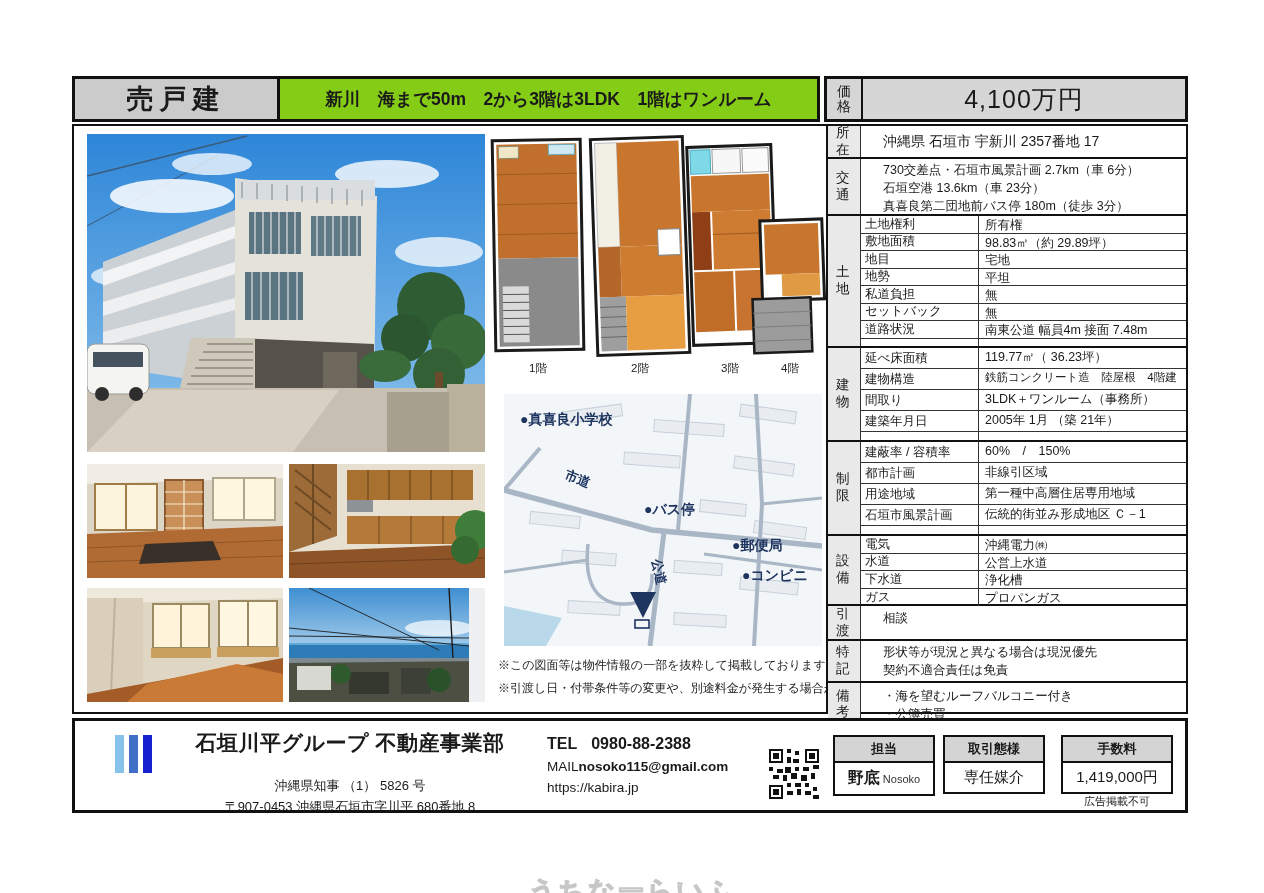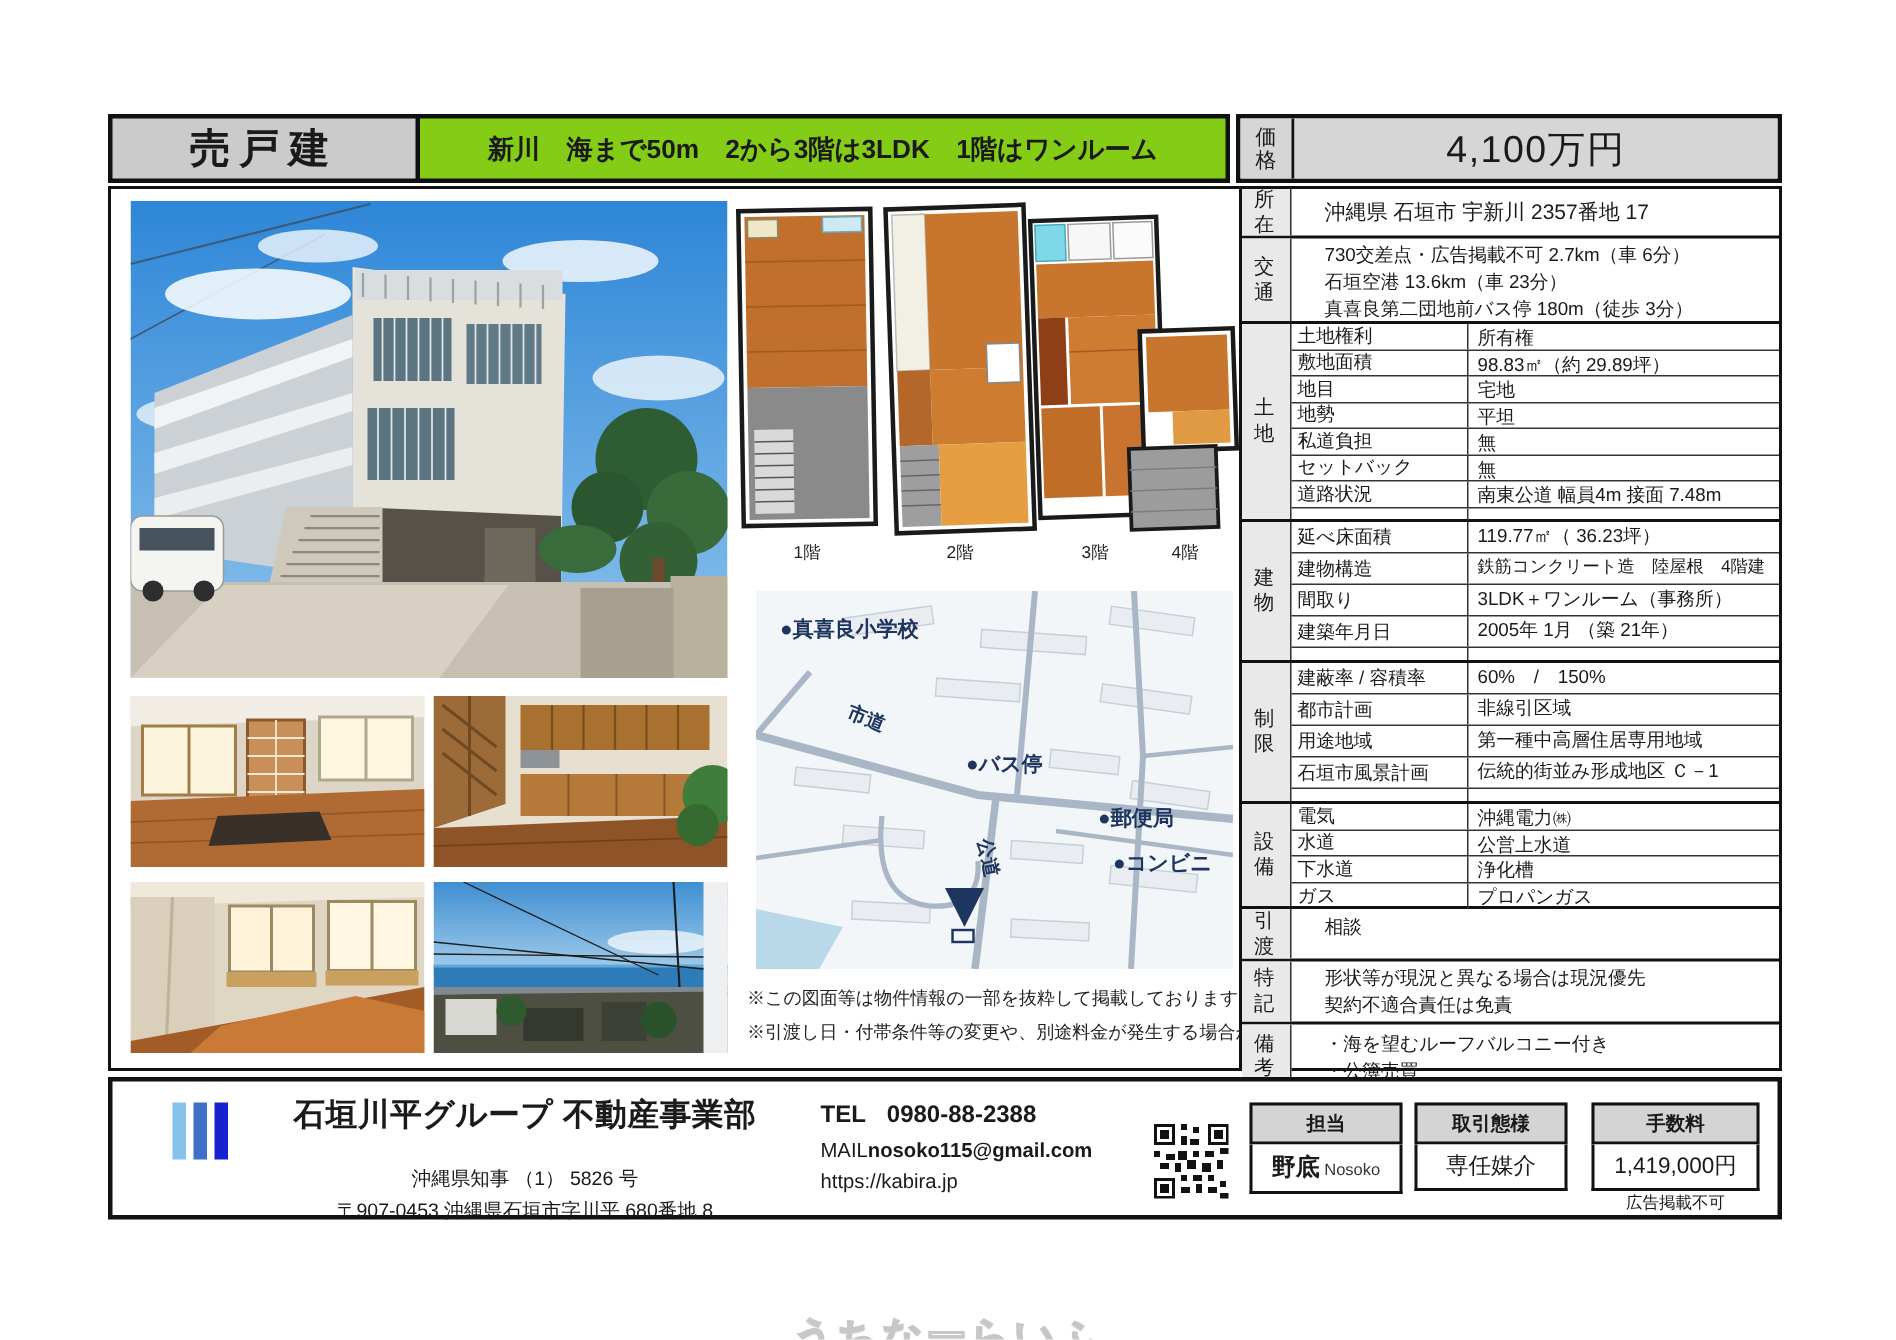--- a/index.html
+++ b/index.html
@@ -414,21 +414,21 @@
         <div class="sec-label">所在</div>
         <div class="sec-body">
             <div class="cell-full" style="flex:1; font-size:14px;">沖縄県 石垣市 宇新川 2357番地 17</div>
           </div>
       </div>
 
       <div class="sec h-kotsu">
         <div class="sec-label">交通</div>
         <div class="sec-body">
             <div class="cell-full" style="flex:1;">
-          <div>730交差点・広告掲載不可 2.7km（車 6分）</div>
+          <div>730交差点・石垣市風景計画 2.7km（車 6分）</div>
           <div>石垣空港 13.6km（車 23分）</div>
           <div>真喜良第二団地前バス停 180m（徒歩 3分）</div>
         </div>
           </div>
       </div>
 
       <div class="sec sec-tochi">
         <div class="sec-label">土地</div>
         <div class="sec-body">
           <div class="row r17">

